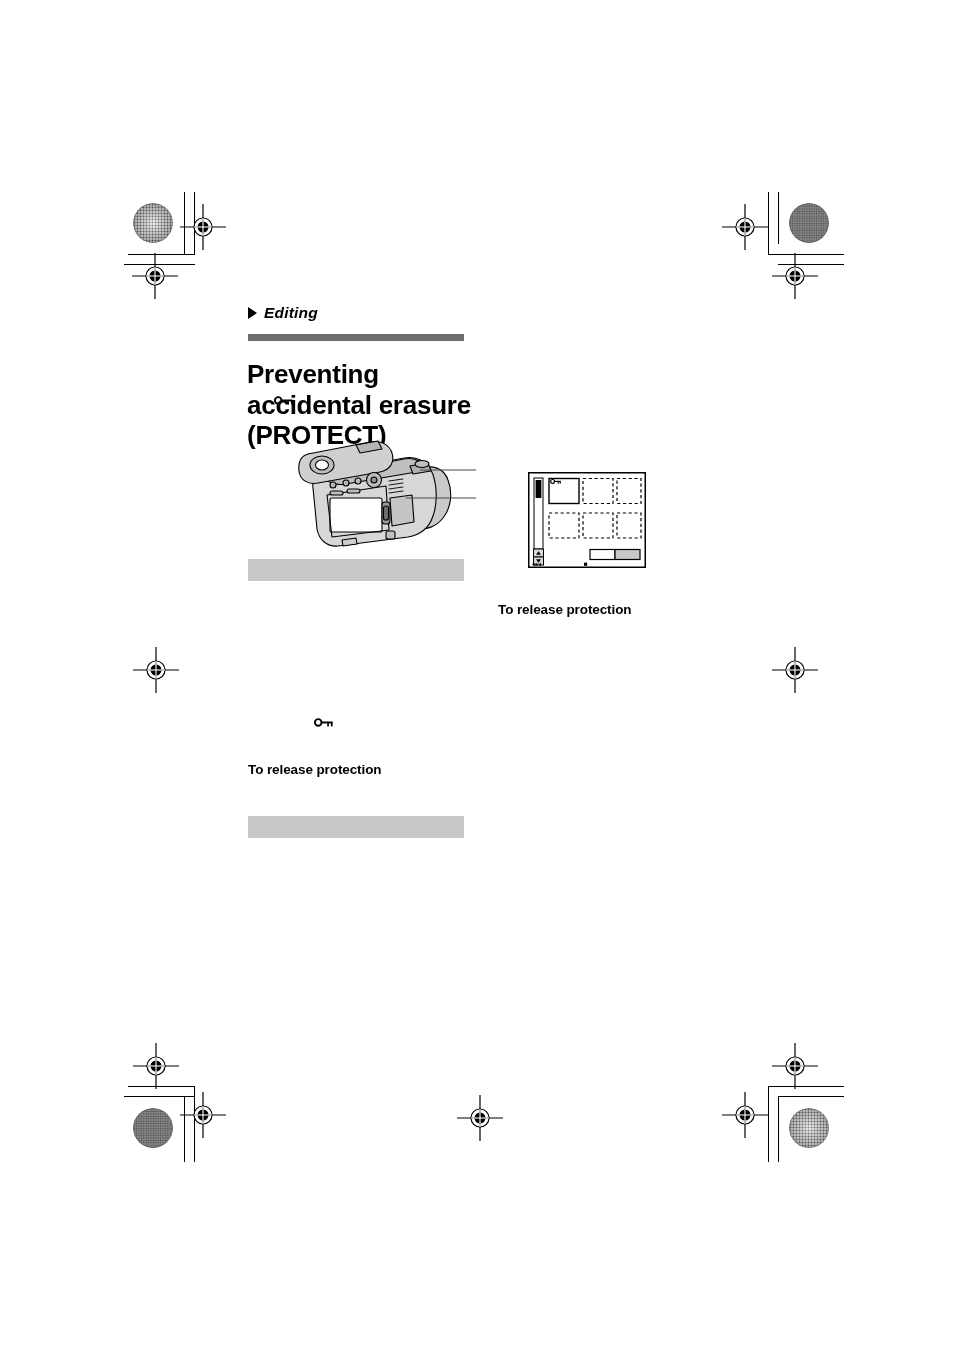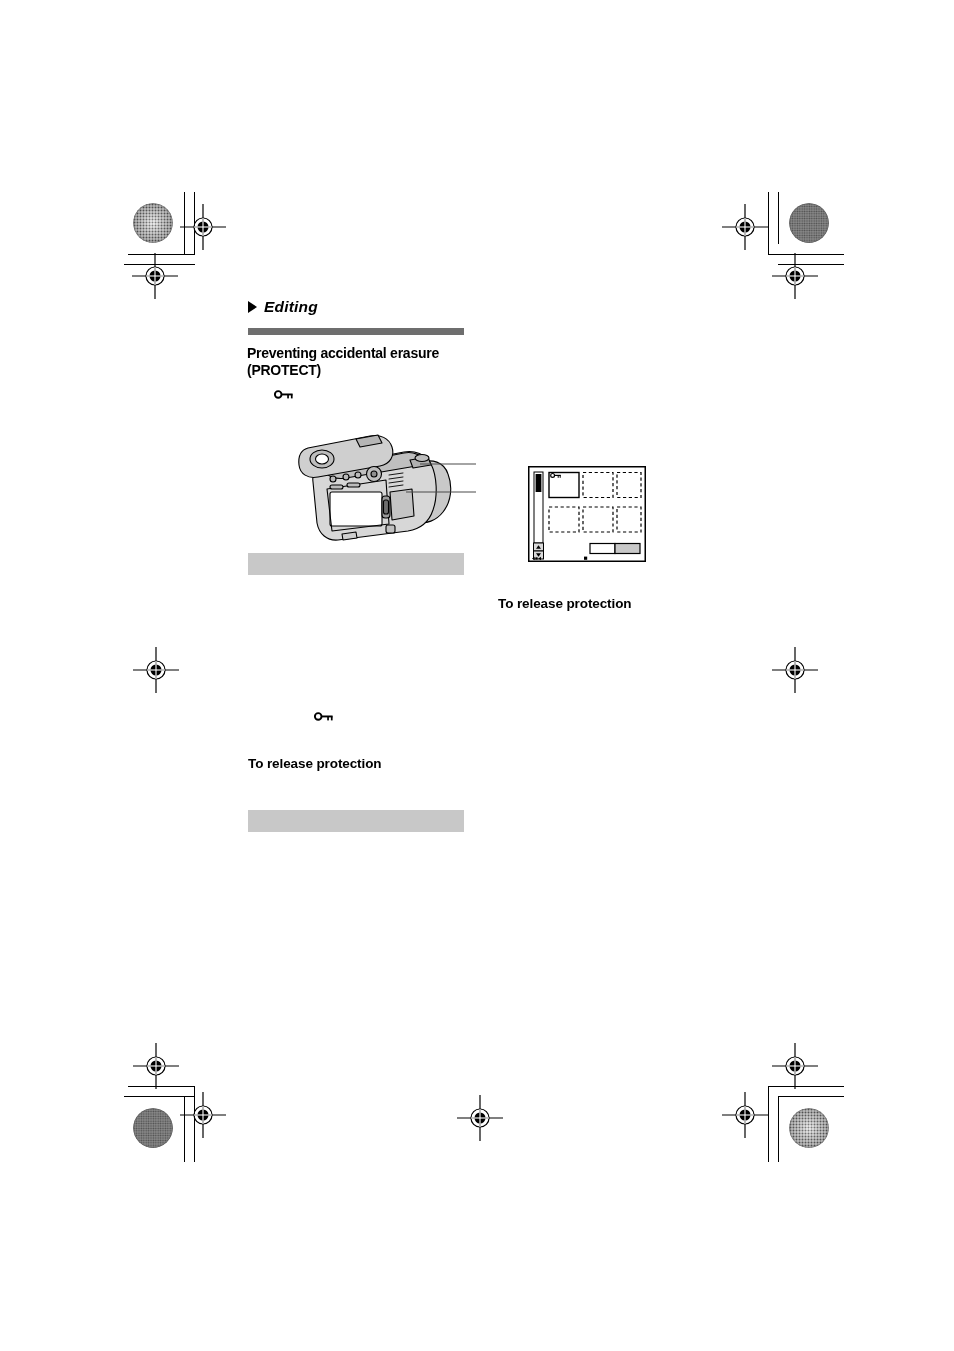--- a/index.html
+++ b/index.html
@@ -27,21 +27,21 @@
   .corner-rule .h { position: absolute; background: #000; height: 1px; }
   .corner-rule .v { position: absolute; background: #000; width: 1px; }
 
   .halftone {
     position: absolute;
     border-radius: 50%;
     overflow: hidden;
   }
 
   
-  .content { position: absolute; left: 0; top: 10px; width: 954px; height: 1172px; text-decoration: underline; }
+  .content { position: absolute; left: 0; top: 16px; width: 954px; height: 1172px; text-decoration: underline; }
 
   .section-tag {
     position: absolute;
     left: 248px;
     top: 288px;
     font-size: 15.5px;
     font-weight: bold;
     font-style: italic;
     letter-spacing: 0.2px;
     white-space: nowrap;
@@ -64,21 +64,21 @@
     width: 216px;
     height: 7px;
     background: #6e6e6e;
   }
 
   .chapter-title {
     position: absolute;
     left: 247px;
     top: 326px;
     width: 240px;
-    font-size: 14px;
+    font-size: 26px;
     font-weight: bold;
     line-height: 1.16;
     letter-spacing: -0.25px;
   }
 
   .key-icon-block {
     position: absolute;
     left: 274px;
     top: 378px;
   }

